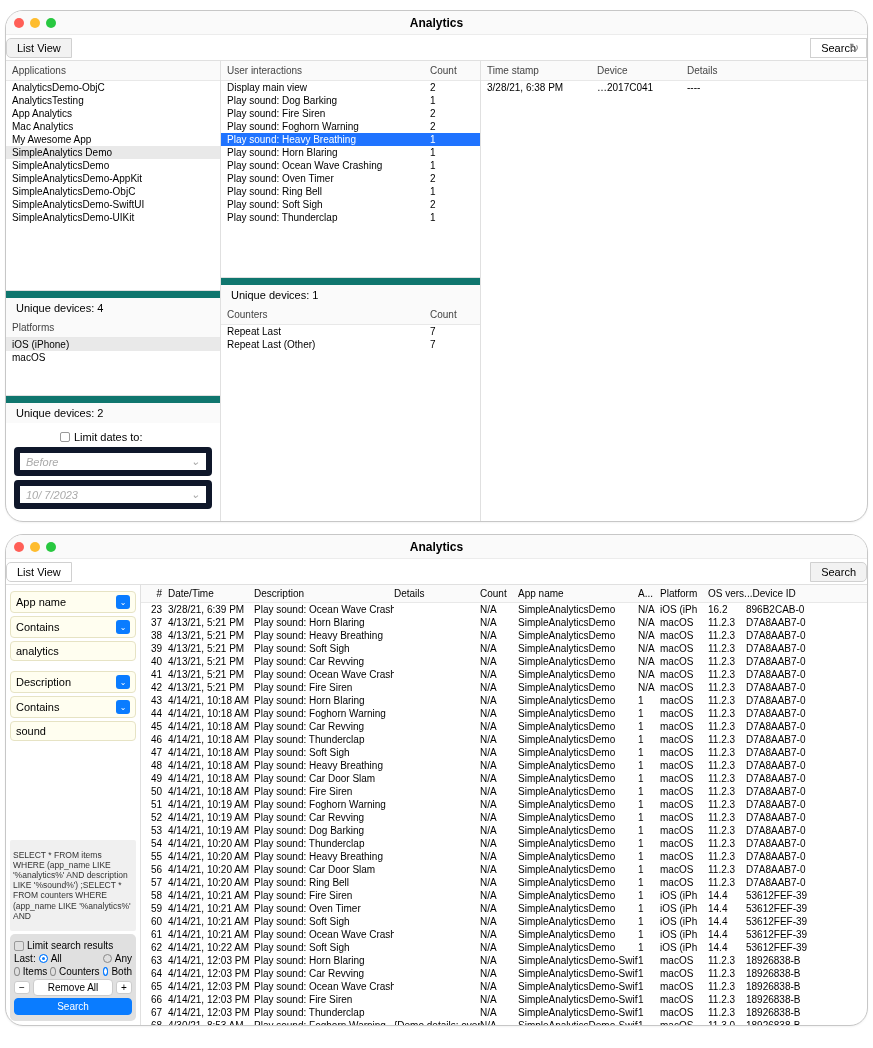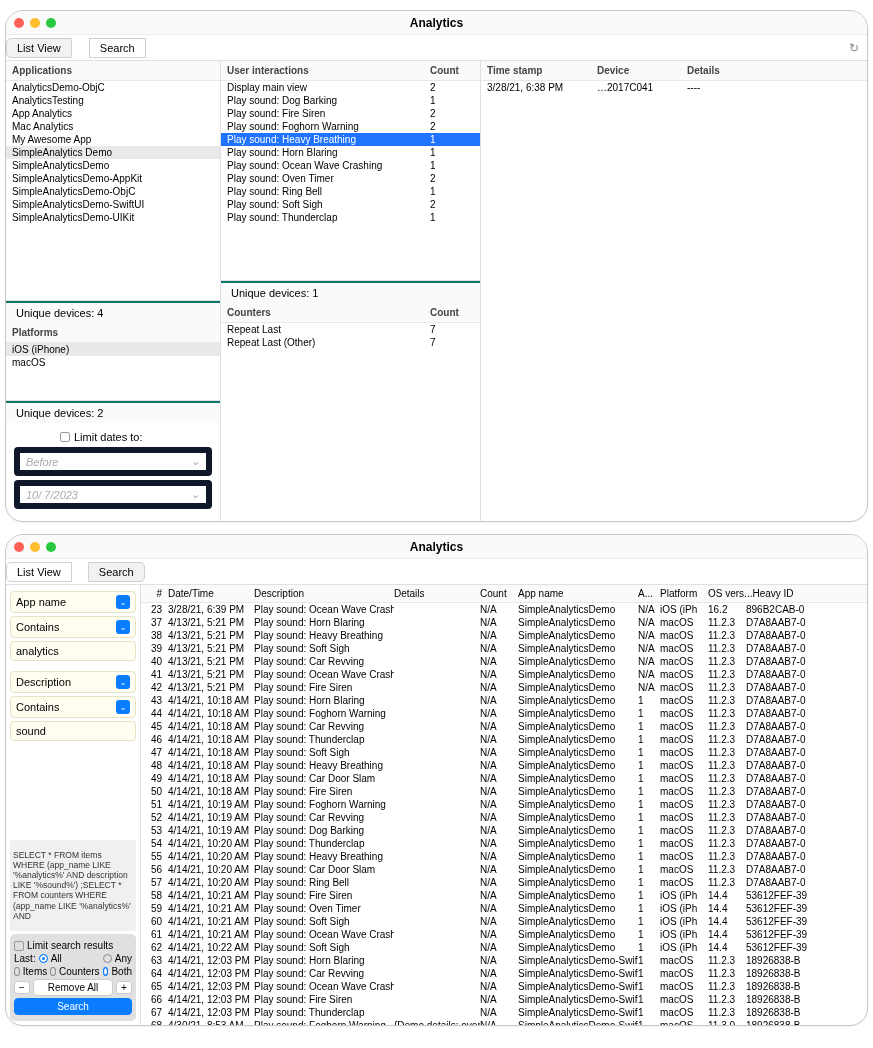--- a/index.html
+++ b/index.html
@@ -24,22 +24,22 @@
     align-items: center;
     position: relative;
     background: #fafafa;
     border-bottom: 1px solid #ececec;
   }
   .traffic { position: absolute; left: 8px; top: 7px; display:flex; gap:6px; }
   .dot { width:10px; height:10px; border-radius:50%; }
   .dot.r{background:#ff5f57;} .dot.y{background:#febc2e;} .dot.g{background:#28c840;}
   .title { margin:0 auto; font-size:12px; font-weight:600; }
   .toolbar {
-    display:flex; justify-content:flex-start; align-items:center;
-    height: 26px; border-bottom:1px solid #e0e0e0; gap:17px;
+    display:flex; justify-content:space-between; align-items:center;
+    height: 26px; border-bottom:1px solid #e0e0e0; gap:11px;
     position:relative;
   }
   .segbtn {
     font-size:11px; padding:3px 10px; border:1px solid #d0d0d0; background:#fff;
   }
   .segbtn:first-child{border-radius:5px 0 0 5px;}
   .segbtn:last-child{border-radius:0 5px 5px 0; margin-left:-1px;}
   .segbtn.sel{background:#f2f2f2;}
   .refresh { position:absolute; right:8px; font-size:12px; color:#888;}
   
@@ -48,29 +48,29 @@
   .col:last-child{border-right:none;}
   .col1{width:215px;}
   .col2{width:260px;}
   .col3{flex:1;}
   .panel { border-bottom:1px solid #e0e0e0; display:flex; flex-direction:column; overflow:hidden;}
   .panel:last-child{border-bottom:none;}
   .hdr {
     display:flex; background:#fafafa; border-bottom:1px solid #e8e8e8;
     font-size:10px; color:#444; padding:4px 6px;
   }
-  .hdr span{flex:1;font-weight:bold;}
+  .hdr span{flex:1;}
   .hdr span.r{flex:0 0 44px; text-align:left;}
   .list { flex:1; overflow:auto; }
   .li { padding:1px 6px; font-size:10px; display:flex;}
   .li.sel{background:#1f73ff;color:#fff;}
   .li.sel2{background:#e9e9e9;}
   .li span{flex:1; white-space:nowrap; overflow:hidden;}
   .li span.r{flex:0 0 44px; text-align:left;}
-  .status{padding:4px 10px; font-size:11px; border-top:2px solid #0f766e; background:#fafafa;}
+  .status{padding:4px 10px; font-size:11px; border-top:7px solid #0f766e; background:#fafafa;}
   .datesec{padding:8px;}
   .datesec .check{font-size:11px; margin-bottom:4px; display:flex; align-items:center; gap:4px;padding-left:46px;}
   .datesec .field{
     display:flex; justify-content:space-between; align-items:center;
     border:6px solid #0f172a; border-radius:4px; padding:2px 6px; margin-bottom:4px;
     color:#aaa; font-size:11px;font-style:italic;
   }
   .col3 .hdr span:nth-child(1){flex:0 0 110px;}
   .col3 .hdr span:nth-child(2){flex:0 0 90px;}
   .col3 .hdr span:nth-child(3){flex:1;}
@@ -363,21 +363,21 @@
       <div class="thdr">
         <span class="c-idx">#</span>
         <span class="c-dt">Date/Time</span>
         <span class="c-desc">Description</span>
         <span class="c-det">Details</span>
         <span class="c-cnt">Count</span>
         <span class="c-app">App name</span>
         <span class="c-av">A...</span>
         <span class="c-plat">Platform</span>
         <span class="c-os">OS vers...</span>
-        <span class="c-dev">Heavy ID</span>
+        <span class="c-dev">Device ID</span>
       </div>
       <div class="tbody" id="results-body">
           <div class="trow">
             <span class="c-idx">23</span>
             <span class="c-dt">3/28/21, 6:39 PM</span>
             <span class="c-desc">Play sound: Ocean Wave Crashing</span>
             <span class="c-det"></span>
             <span class="c-cnt">N/A</span>
             <span class="c-app">SimpleAnalyticsDemo</span>
             <span class="c-av">N/A</span>

